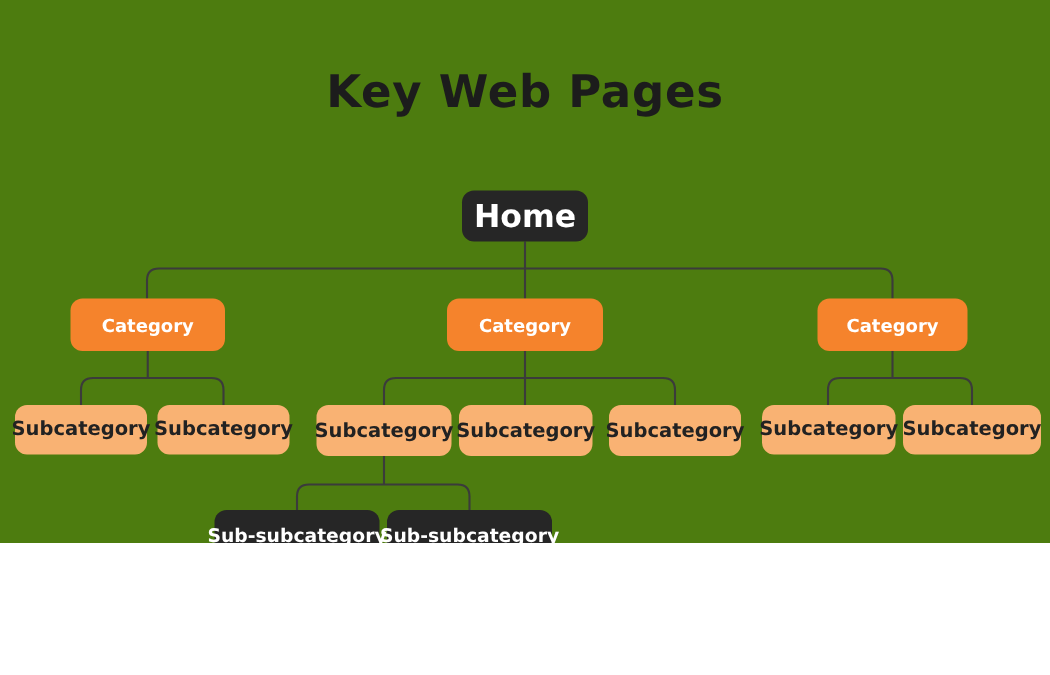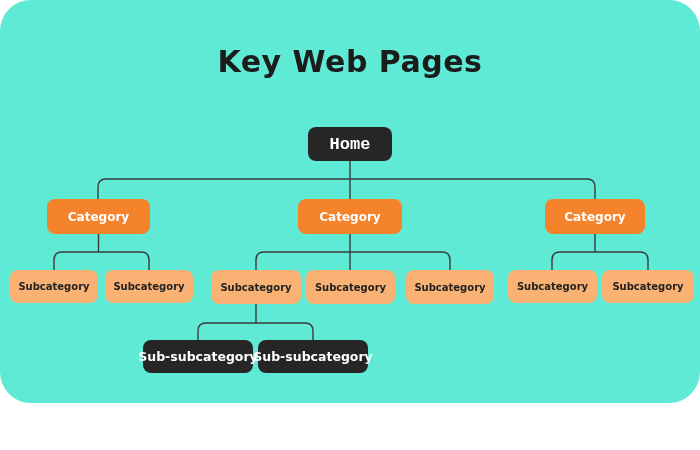--- a/index.html
+++ b/index.html
@@ -4,24 +4,23 @@
 <style>
   html, body {
     margin: 0;
     padding: 0;
     background: #ffffff;
     font-family: "DejaVu Sans", "Liberation Sans", sans-serif;
   }
   .canvas {
     position: relative;
     width: 700px;
-    height: 403px;
-    background: #5eead4;
+    height: 362px;
+    background: #4d7c0f;
     overflow: hidden;
-    border-radius: 31px;
   }
   .page-title {
     position: absolute;
     top: 44px;
     left: 0;
     width: 700px;
     text-align: center;
     font-size: 30px;
     font-weight: 800;
     letter-spacing: 0.5px;
@@ -47,23 +46,23 @@
     color: #ffffff;
   }
   .node.orange {
     background: #F5832C;
     color: #ffffff;
   }
   .node.light {
     background: #F9B273;
     color: #222222;
   }
-  .lvl-home  { font-size: 17px; font-family: Liberation Mono, monospace; }
+  .lvl-home  { font-size: 21px; }
   .lvl-cat   { font-size: 12px; }
-  .lvl-sub   { font-size: 10px; }
+  .lvl-sub   { font-size: 13px; }
   .lvl-ssub  { font-size: 12.5px; }
 
   
   #node-home    { left: 308px; top: 127px; width: 84px;  height: 34px; }
   #node-cat1    { left: 47px;  top: 199px; width: 103px; height: 35px; }
   #node-cat2    { left: 298px; top: 199px; width: 104px; height: 35px; }
   #node-cat3    { left: 545px; top: 199px; width: 100px; height: 35px; }
   #node-sub1    { left: 10px;  top: 270px; width: 88px;  height: 33px; }
   #node-sub2    { left: 105px; top: 270px; width: 88px;  height: 33px; }
   #node-sub3    { left: 211px; top: 270px; width: 90px;  height: 34px; }

